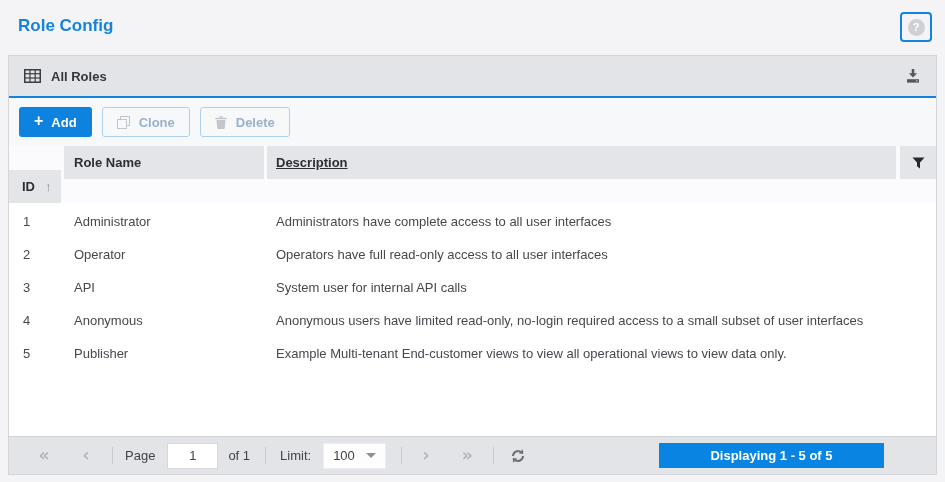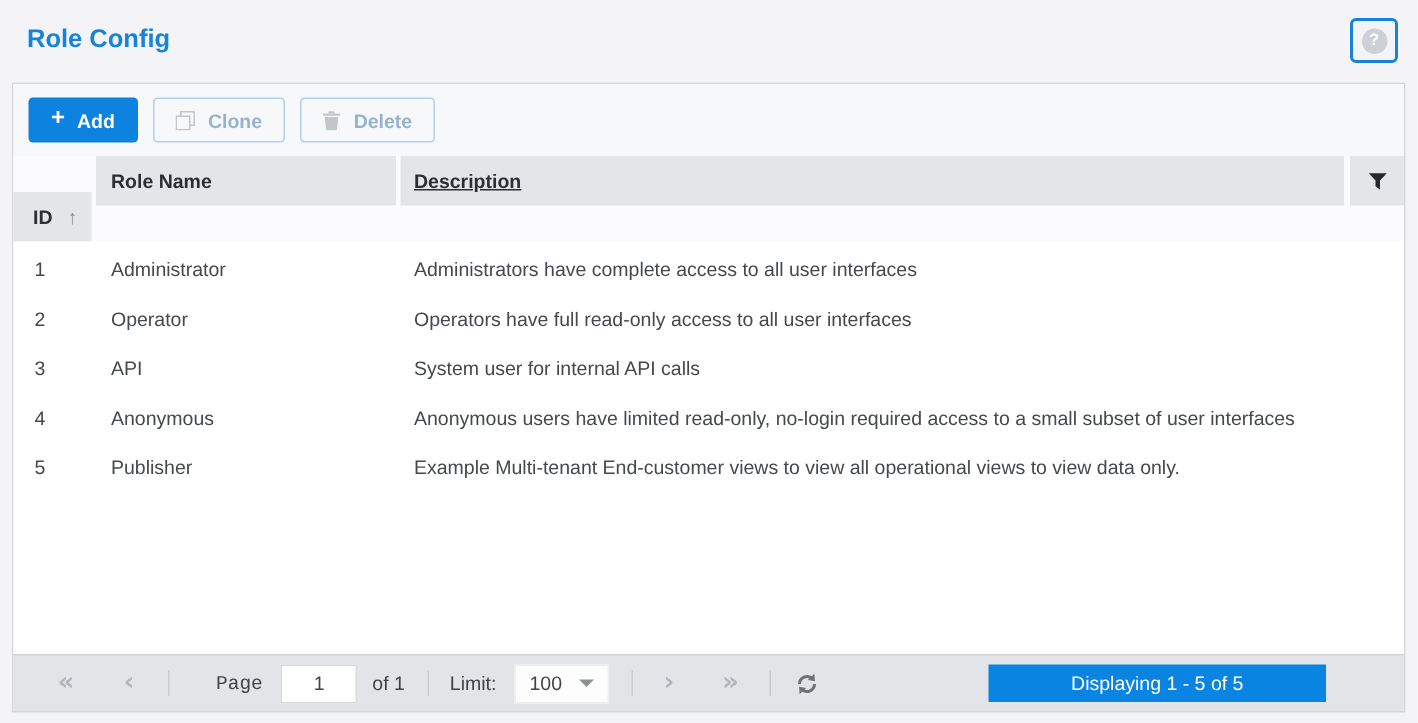--- a/index.html
+++ b/index.html
@@ -89,21 +89,21 @@
     font-size: 13px; color: #404348; padding: 0 8px;
   }
   .pg-arrow {
     color: #b1b4ba; font-size: 17px; font-weight: bold;
     width: 22px; text-align: center; cursor: pointer;
     font-family: "DejaVu Sans", sans-serif; line-height: 1;
   }
   .pg-first { margin-left: 16px; }
   .pg-prev  { margin-left: 20px; }
   .pg-divider { width: 1px; height: 17px; background: #c8cacf; margin-left: 15px; }
-  .pg-page-label { margin-left: 31px; font-family: Liberation Mono, monospace; }
+  .pg-page-label { margin-left: 12px; }
   .pg-input {
     width: 51px; height: 26px; margin-left: 12px;
     border: 1px solid #d6d8dc; background: #ffffff;
     text-align: center; font-size: 13px; color: #404348;
     font-family: inherit; outline: none;
   }
   .pg-of { margin-left: 10px; }
   .pg-limit-label { margin-left: 14px; }
   .pg-select {
     width: 63px; height: 26px; margin-left: 12px;
@@ -116,35 +116,56 @@
     border-left: 5px solid transparent; border-right: 5px solid transparent;
     border-top: 5px solid #8d9096;
   }
   .pg-next { margin-left: 13px; }
   .pg-last { margin-left: 19px; }
   .refresh-btn { margin-left: 16px; cursor: pointer; display: flex; align-items: center; }
   .badge {
     margin-left: auto; margin-right: 44px;
     width: 225px; height: 25px;
     background: #0984e3; color: #ffffff;
-    font-weight: normal; font-size: 13px;
+    font-weight: bold; font-size: 13px;
     display: flex; align-items: center; justify-content: center;
   }
 </style>
 </head>
 <body>
 
 <div class="page-title">Role Config</div>
 
 <div class="help-btn">
   <div class="help-circle">?</div>
 </div>
 
 <div class="panel">
 
+  <div class="panel-header">
+    <span style="display:flex;">
+      <svg width="17" height="14" viewBox="0 0 17 14">
+        <rect x="0.75" y="0.75" width="15.5" height="12.5" fill="none" stroke="#3a3d43" stroke-width="1.5"></rect>
+        <line x1="1" y1="4.7" x2="16" y2="4.7" stroke="#3a3d43" stroke-width="1.2"></line>
+        <line x1="1" y1="9" x2="16" y2="9" stroke="#3a3d43" stroke-width="1.2"></line>
+        <line x1="6" y1="1" x2="6" y2="13" stroke="#3a3d43" stroke-width="1.2"></line>
+        <line x1="11.2" y1="1" x2="11.2" y2="13" stroke="#3a3d43" stroke-width="1.2"></line>
+      </svg>
+    </span>
+    <span class="panel-title">All Roles</span>
+    <span class="download-btn">
+      <span style="display:flex;">
+        <svg width="16" height="16" viewBox="0 0 16 16">
+          <path d="M6.7 1 h2.6 v4.2 h2.8 L8 9.6 L3.9 5.2 h2.8 z" fill="#54575d"></path>
+          <path d="M2 11.2 h12 v3.4 h-12 z" fill="#54575d"></path>
+          <rect x="11" y="12.4" width="1.4" height="1" fill="#e3e4e8"></rect>
+        </svg>
+      </span>
+    </span>
+  </div>
 
   <div class="toolbar">
     <div class="btn btn-add">
       <span class="plus">+</span>
       <span>Add</span>
     </div>
     <div class="btn btn-disabled">
       <span style="display:flex;">
         <svg width="13" height="13" viewBox="0 0 13 13">
           <rect x="3.5" y="0.5" width="9" height="9" fill="none" stroke="#c2c5ca"></rect>

